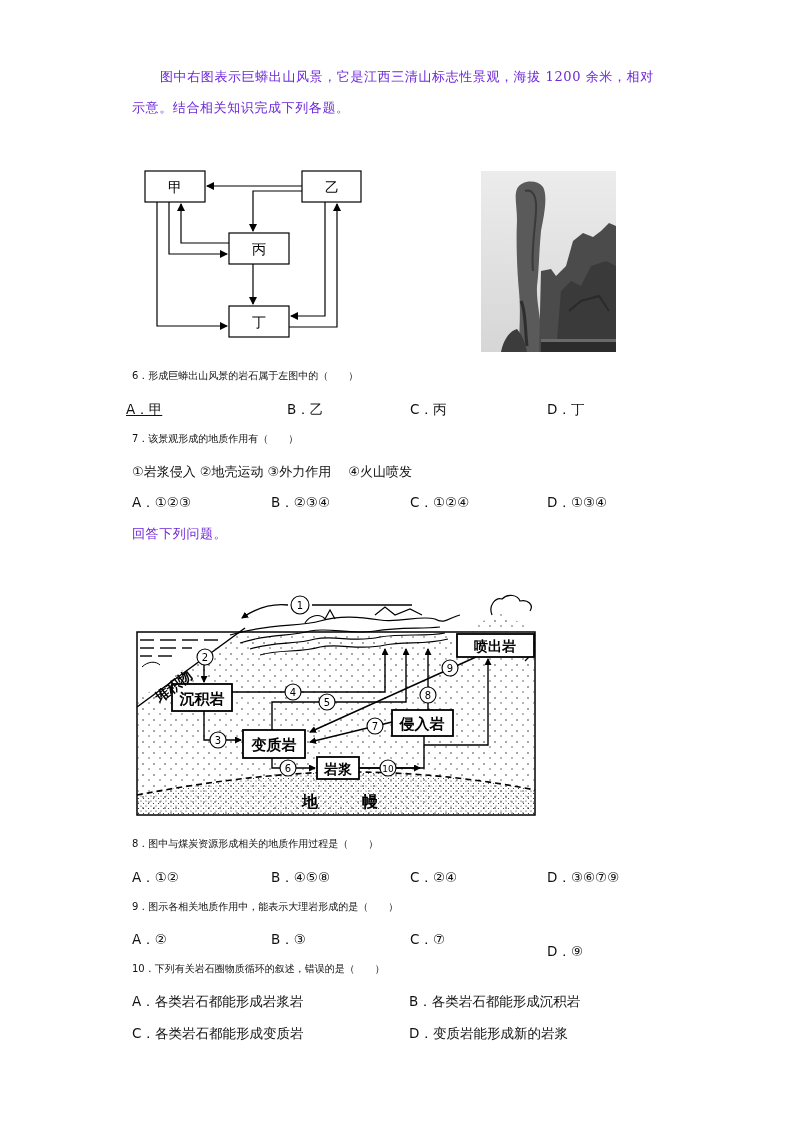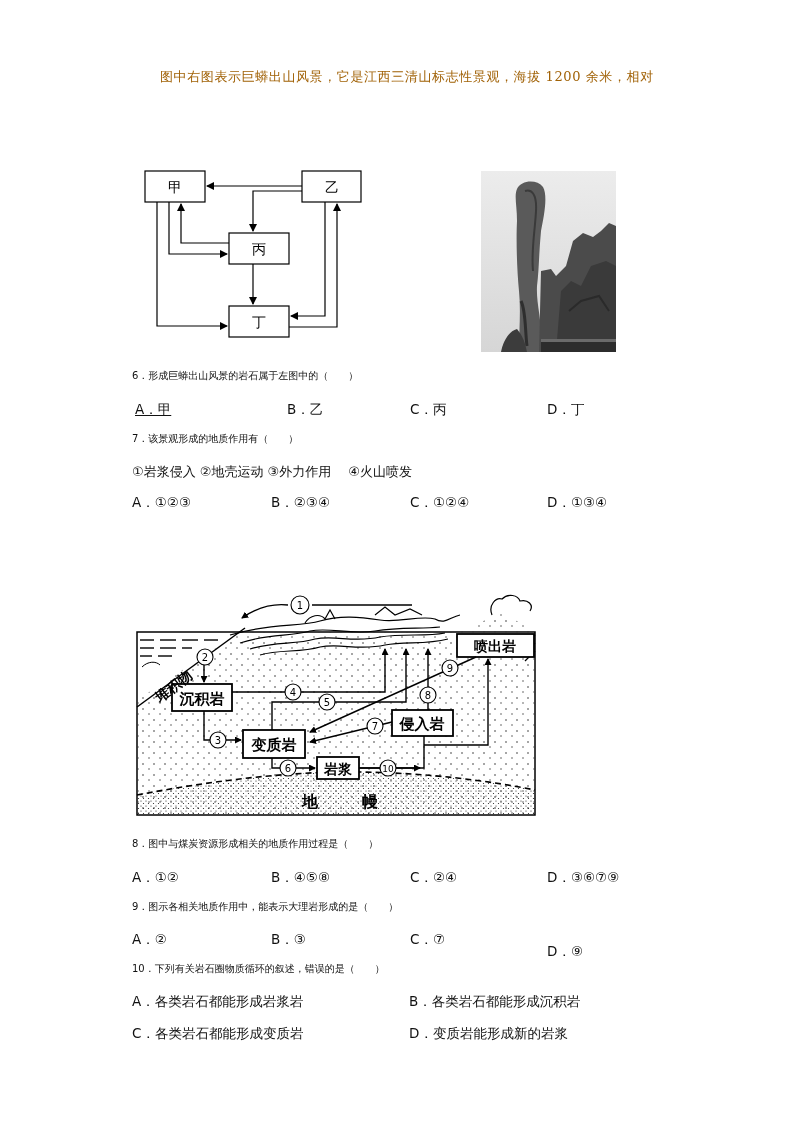--- a/index.html
+++ b/index.html
@@ -1,32 +1,33 @@
 <!DOCTYPE html>
 <html><head>
 <meta charset="utf-8">
 <style>
   html, body { margin: 0; padding: 0; background: #ffffff; }
   body { width: 794px; height: 1123px; position: relative; overflow: hidden;
          font-family: "DejaVu Sans", "Liberation Sans", sans-serif; color: #111; }
   .abs { position: absolute; }
   .para { position: absolute; left: 132px; width: 530px; font-family: "DejaVu Serif", "Liberation Serif", serif;
-          font-size: 13px; line-height: 31px; letter-spacing: 0.6px; color: #a16207; }
+          font-size: 13px; line-height: 31px; letter-spacing: 0.6px; color: #6d28d9; }
   .para .indent { display: inline-block; width: 28px; }
   .q { position: absolute; left: 132px; font-size: 10px; color: #111; white-space: nowrap; }
   .opt { position: absolute; font-size: 13.5px; color: #111; white-space: nowrap; }
   .photo { position: absolute; left: 481px; top: 171px; width: 135px; height: 181px;
            background: linear-gradient(180deg, #e9e9e9 0%, #dcdcdc 45%, #cfcfcf 100%); overflow: hidden; }
   svg text { font-family: "DejaVu Sans", "Liberation Sans", sans-serif; }
 </style>
 </head>
 <body>
 
 <div class="para" style="top:61px;">
   <div><span class="indent"></span><span>图中右图表示巨蟒出山风景，它是江西三清山标志性景观，海拔 1200 余米，相对</span></div>
+  <div>示意。结合相关知识完成下列各题。</div>
 </div>
 
 <svg class="abs" style="left:140px; top:165px;" width="230" height="180" viewBox="0 0 230 180">
   <defs>
     <marker id="ah" markerWidth="8" markerHeight="8" refX="7" refY="4" orient="auto" markerUnits="userSpaceOnUse">
       <path d="M0,0 L8,4 L0,8 Z" fill="#000"></path>
     </marker>
   </defs>
   <g stroke="#000" stroke-width="1.2" fill="none">
     <rect x="5" y="6" width="60" height="31" fill="#fff"></rect>
@@ -74,33 +75,34 @@
     <path d="M75,181 L80,120 L90,110 L100,115 L110,95 L125,90 L135,95 L135,181 Z" fill="#3a3a3a"></path>
     <path d="M88,140 L100,130 L118,125 L128,140" stroke="#2a2a2a" stroke-width="2" fill="none"></path>
 
     <path d="M20,181 C22,170 28,160 36,158 C42,165 44,172 46,181 Z" fill="#3c3c3c"></path>
     <rect x="60" y="168" width="75" height="3" fill="#6a6a6a"></rect>
     <rect x="60" y="171" width="75" height="10" fill="#2c2c2c"></rect>
   </svg>
 </div>
 
 <div class="q" style="top:369px;">6．形成巨蟒出山风景的岩石属于左图中的（　　）</div>
-<div class="opt" style="left:135px; top:401px;text-decoration:underline;">A．甲</div>
+<div class="opt" style="left:126px; top:401px;text-decoration:underline;">A．甲</div>
 <div class="opt" style="left:287px; top:401px;">B．乙</div>
 <div class="opt" style="left:410px; top:401px;">C．丙</div>
 <div class="opt" style="left:547px; top:401px;">D．丁</div>
 
 <div class="q" style="top:432px;">7．该景观形成的地质作用有（　　）</div>
 <div class="q" style="top:463px; font-size:13px;">①岩浆侵入 ②地壳运动 ③外力作用 　④火山喷发</div>
 <div class="opt" style="left:132px; top:494px;">A．①②③</div>
 <div class="opt" style="left:271px; top:494px;">B．②③④</div>
 <div class="opt" style="left:410px; top:494px;">C．①②④</div>
 <div class="opt" style="left:547px; top:494px;">D．①③④</div>
 
 <div class="para" style="top:518px;">
+  <div>回答下列问题。</div>
 </div>
 
 <svg class="abs" style="left:130px; top:585px;" width="420" height="240" viewBox="0 0 420 240">
   <defs>
     <marker id="ah2" markerWidth="7" markerHeight="7" refX="6" refY="3.5" orient="auto" markerUnits="userSpaceOnUse">
       <path d="M0,0 L7,3.5 L0,7 Z" fill="#000"></path>
     </marker>
     <pattern id="dots" width="11" height="11" patternUnits="userSpaceOnUse">
       <circle cx="2" cy="3" r="0.8" fill="#333"></circle>
       <circle cx="8" cy="8" r="0.7" fill="#333"></circle>

